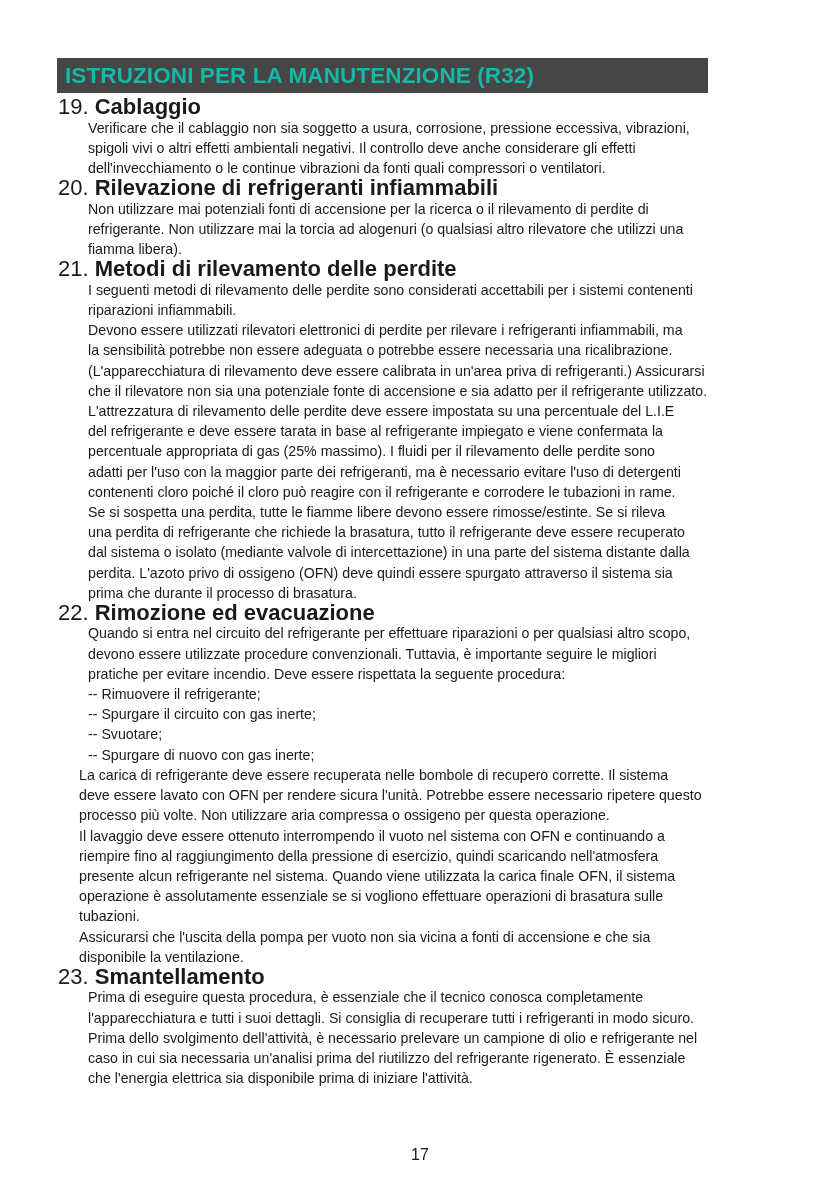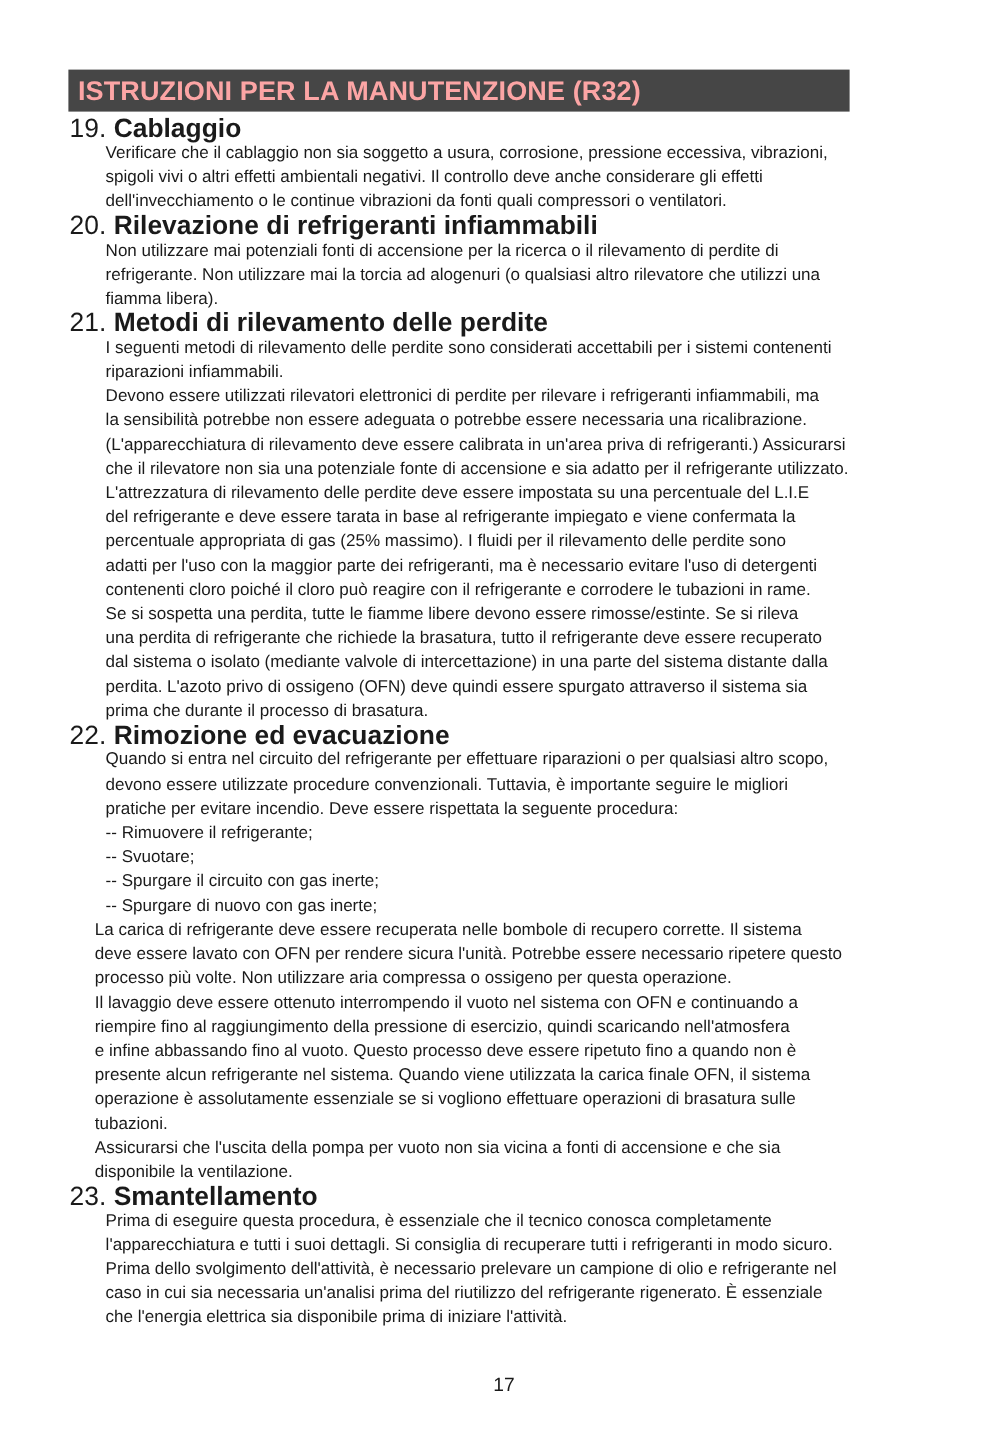--- a/index.html
+++ b/index.html
@@ -15,21 +15,21 @@
       font-family: "Liberation Sans", sans-serif;
       color: #1a1a1a;
     }
     .header-bar {
       position: absolute;
       left: 57px;
       top: 58px;
       width: 651px;
       height: 35px;
       background: #464646;
-      color: #fca5a5;
+      color: #14b8a6;
       font-weight: bold;
       font-size: 22.5px;
       line-height: 35px;
       padding-left: 8px;
       box-sizing: border-box;
       white-space: nowrap;
       letter-spacing: 0.1px;
     }
     .content {
       position: absolute;
@@ -117,31 +117,30 @@
         <span class="line">prima che durante il processo di brasatura.</span>
       </div>
     </div>
     <div>
       <div class="section-heading"><span class="num">22.</span> <span class="title">Rimozione ed evacuazione</span></div>
       <div class="para">
         <span class="line">Quando si entra nel circuito del refrigerante per effettuare riparazioni o per qualsiasi altro scopo,</span>
         <span class="line">devono essere utilizzate procedure convenzionali. Tuttavia, è importante seguire le migliori</span>
         <span class="line">pratiche per evitare incendio. Deve essere rispettata la seguente procedura:</span>
         <span class="line">-- Rimuovere il refrigerante;</span>
+        <span class="line">-- Spurgare il circuito con gas inerte;</span>
         <span class="line">-- Svuotare;</span>
-        <span class="line">-- Spurgare il circuito con gas inerte;</span>
         <span class="line">-- Spurgare di nuovo con gas inerte;</span>
       </div>
       <div class="para outdent">
         <span class="line">La carica di refrigerante deve essere recuperata nelle bombole di recupero corrette. Il sistema</span>
         <span class="line">deve essere lavato con OFN per rendere sicura l'unità. Potrebbe essere necessario ripetere questo</span>
         <span class="line">processo più volte. Non utilizzare aria compressa o ossigeno per questa operazione.</span>
         <span class="line">Il lavaggio deve essere ottenuto interrompendo il vuoto nel sistema con OFN e continuando a</span>
         <span class="line">riempire fino al raggiungimento della pressione di esercizio, quindi scaricando nell'atmosfera</span>
-        <span class="line">e infine abbassando fino al vuoto. Questo processo deve essere ripetuto fino a quando non è</span>
         <span class="line">presente alcun refrigerante nel sistema. Quando viene utilizzata la carica finale OFN, il sistema</span>
         <span class="line">operazione è assolutamente essenziale se si vogliono effettuare operazioni di brasatura sulle</span>
         <span class="line">tubazioni.</span>
         <span class="line">Assicurarsi che l'uscita della pompa per vuoto non sia vicina a fonti di accensione e che sia</span>
         <span class="line">disponibile la ventilazione.</span>
       </div>
     </div>
     <div>
       <div class="section-heading"><span class="num">23.</span> <span class="title">Smantellamento</span></div>
       <div class="para">

